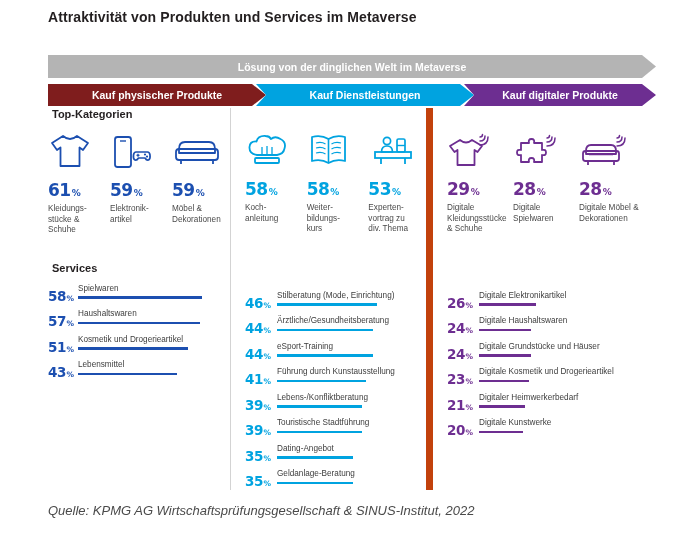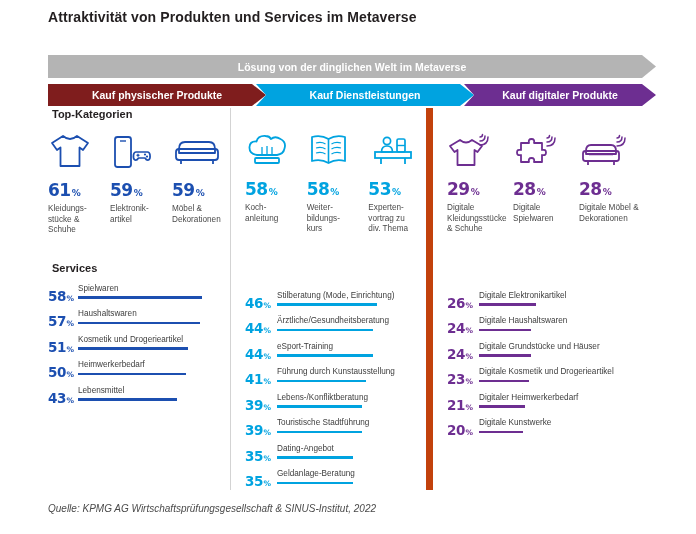--- a/index.html
+++ b/index.html
@@ -101,21 +101,21 @@
     white-space: nowrap;
   }
   .bar { height: 2.6px; margin-top: 3.5px; border-radius: 0; }
   .bar.blue-b   { background: #1c4fb0; }
   .bar.cyan-b   { background: #00a3e0; }
   .bar.purple-b { background: #6d2e91; }
 
   
   .source {
     position: absolute; left: 48px; top: 503px;
-    font-size: 10px; font-style: italic; color: #4a4a4a; text-align: right;
+    font-size: 13px; font-style: italic; color: #4a4a4a; text-align: right;
   }
 
   svg { display: block; }
 </style>
 </head>
 <body>
 
 <div class="page">
 
   <div class="title">Attraktivität von Produkten und Services im Metaverse</div>
@@ -201,27 +201,20 @@
           <div class="item-body">
             <div class="item-label">Haushaltswaren</div>
             <div class="bar blue-b" style="width:122px"></div>
           </div>
         </div>
         <div class="item">
           <div class="item-pct blue"><span>51</span><span class="sym">%</span></div>
           <div class="item-body">
             <div class="item-label">Kosmetik und Drogerieartikel</div>
             <div class="bar blue-b" style="width:110px"></div>
-          </div>
-        </div>
-        <div class="item">
-          <div class="item-pct blue"><span>50</span><span class="sym">%</span></div>
-          <div class="item-body">
-            <div class="item-label">Heimwerkerbedarf</div>
-            <div class="bar blue-b" style="width:108px"></div>
           </div>
         </div>
         <div class="item">
           <div class="item-pct blue"><span>43</span><span class="sym">%</span></div>
           <div class="item-body">
             <div class="item-label">Lebensmittel</div>
             <div class="bar blue-b" style="width:99px"></div>
           </div>
         </div>
       </div>

